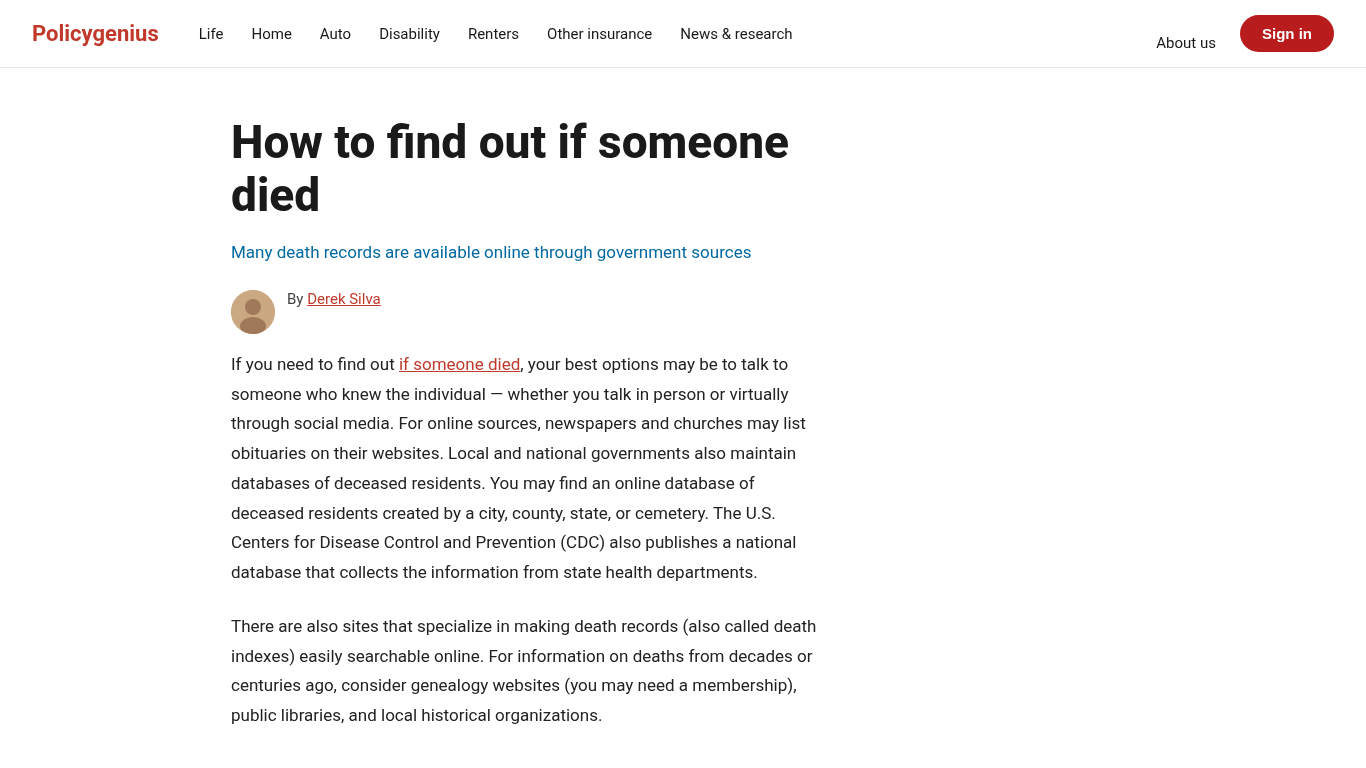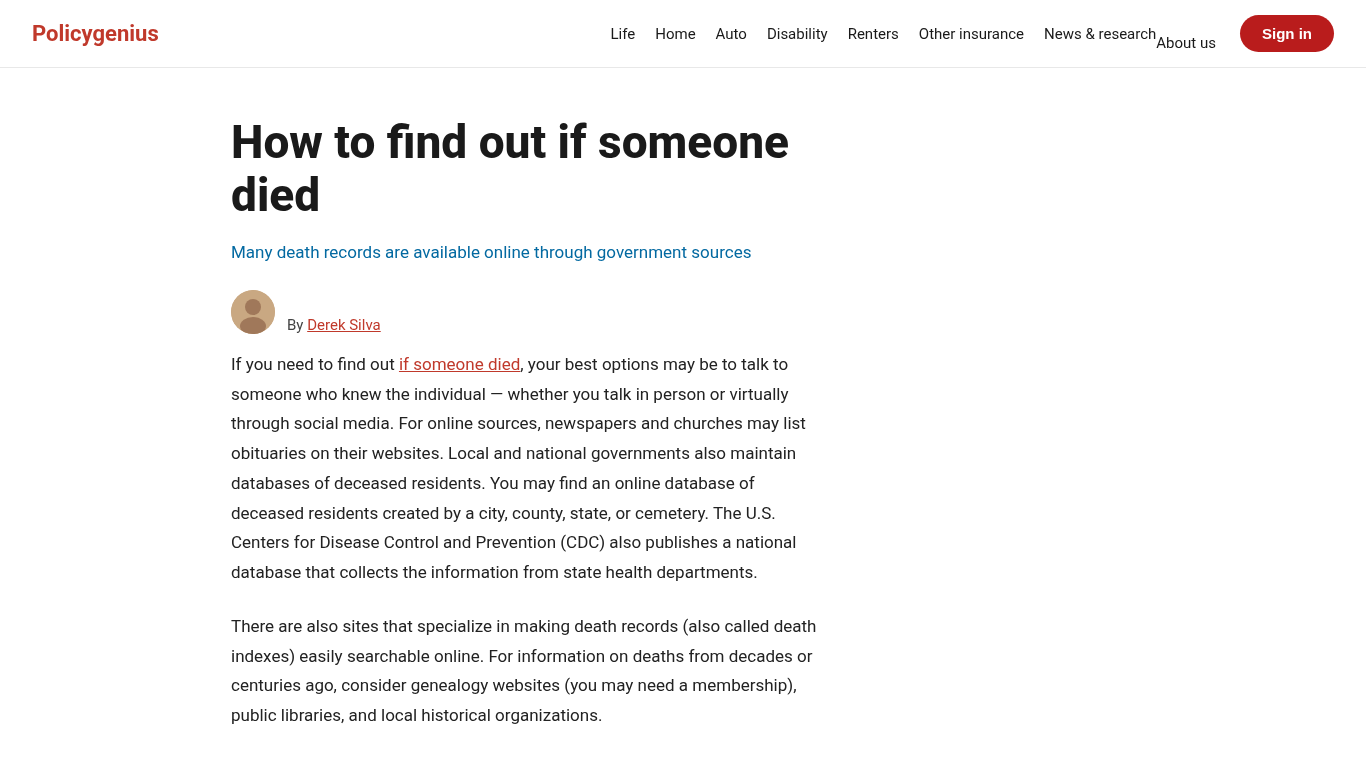--- a/index.html
+++ b/index.html
@@ -33,23 +33,22 @@
       white-space: nowrap;
     }
 
     .logo span {
       color: #c0392b;
     }
 
     .nav-links {
       display: flex;
       align-items: center;
-      gap: 20px;
+      gap: 28px;
       flex: 1;
-      justify-content: flex-end;
     }
 
     .nav-link {
       font-size: 15px;
       color: #1a1a1a;
       text-decoration: none;
       cursor: pointer;
       white-space: nowrap;
     }
 
@@ -95,21 +94,21 @@
 
     .article-subtitle {
       font-size: 17px;
       color: #0369a1;
       margin-bottom: 28px;
       max-width: 600px;
     }
 
     .author-row {
       display: flex;
-      align-items: flex-end;
+      align-items: flex-start;
       gap: 12px;
       margin-bottom: 16px;
     }
 
     .author-avatar {
       width: 44px;
       height: 44px;
       border-radius: 50%;
       background: #c9a882;
       overflow: hidden;

